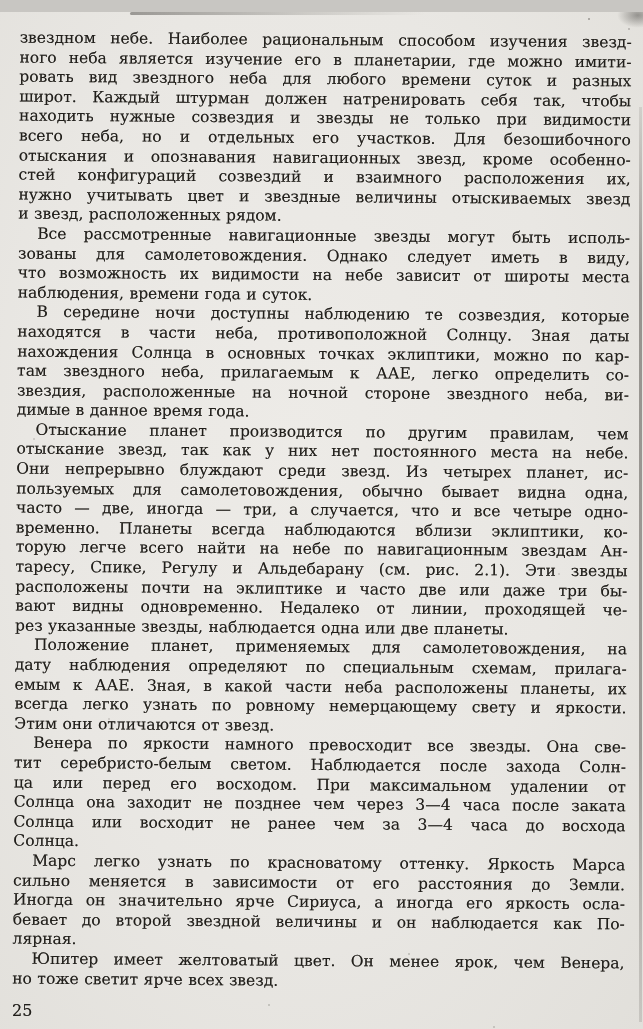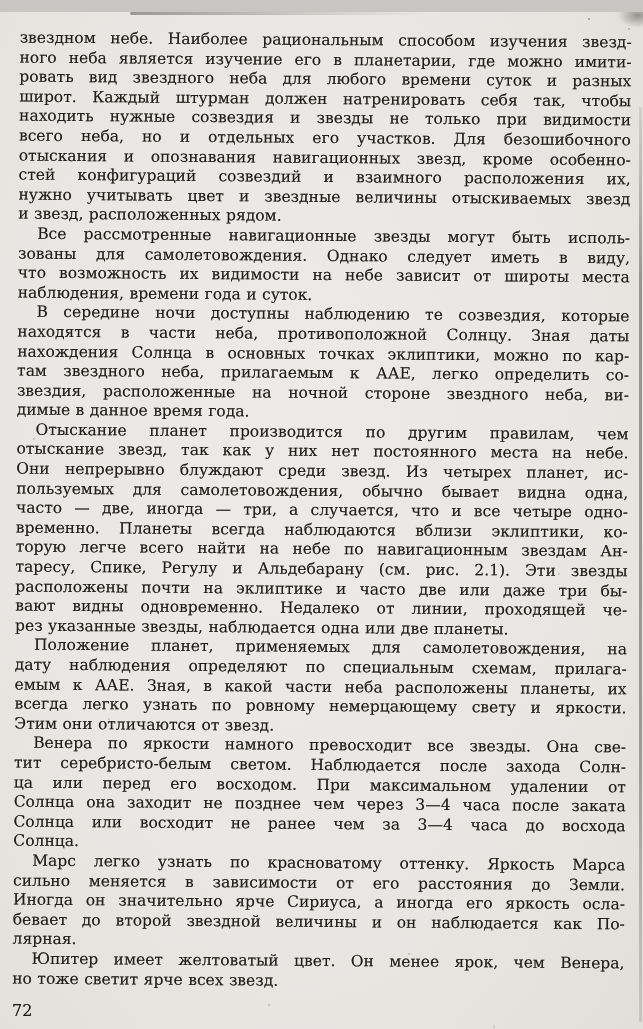--- a/index.html
+++ b/index.html
@@ -145,14 +145,14 @@
       <div class="ln end">лярная.</div>
     </div>
 
     <div class="para">
       <div class="ln ind">Юпитер имеет желтоватый цвет. Он менее ярок, чем Венера,</div>
       <div class="ln end">но тоже светит ярче всех звезд.</div>
     </div>
 
   </div>
 
-  <div class="pagenum">72</div>
+  <div class="pagenum">25</div>
 </div>
 
 </body></html>

